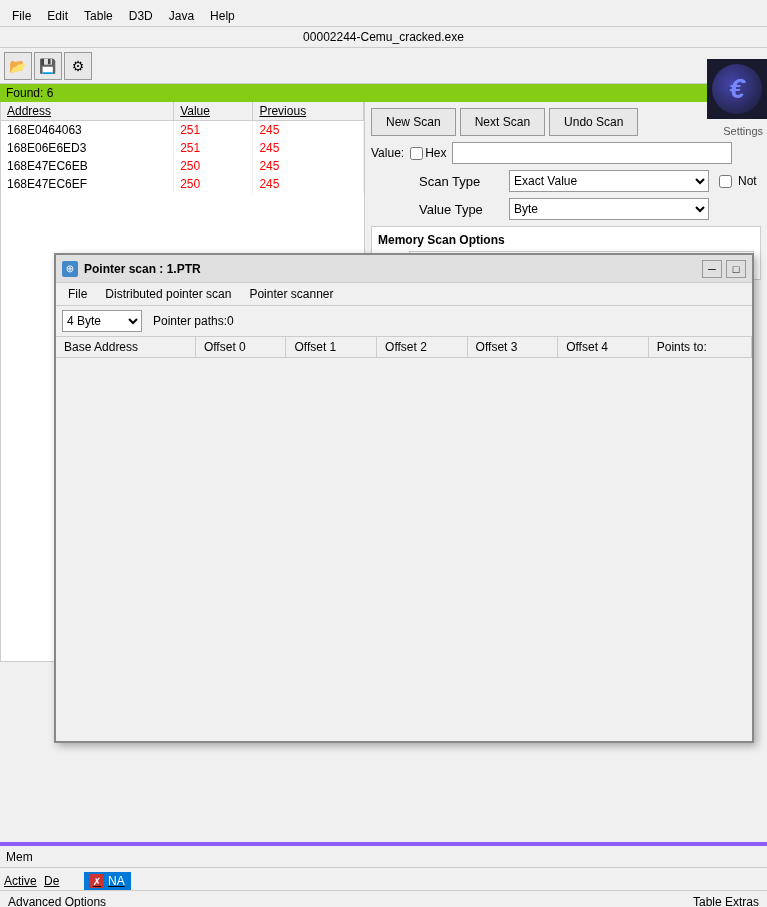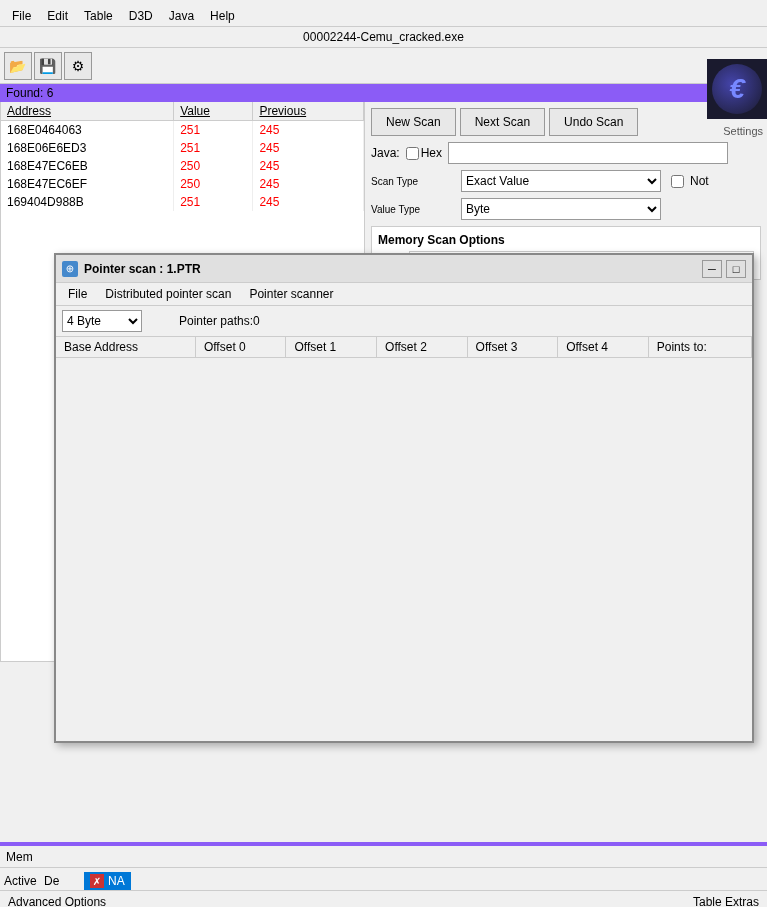--- a/index.html
+++ b/index.html
@@ -66,21 +66,21 @@
       display: flex;
       align-items: center;
       justify-content: center;
       font-size: 14px;
     }
 
     
     .found-bar {
       padding: 2px 6px;
       font-size: 12px;
-      background: #8b5cf6;
+      background: #84cc16;
     }
 
     
     .left-panel {
       width: 365px;
       background: white;
       border: 1px solid #ccc;
       border-top: none;
       display: flex;
       flex-direction: column;
@@ -173,21 +173,21 @@
       border: 1px solid #999;
       padding: 2px 4px;
       font-size: 12px;
     }
 
     .scan-type-row {
       display: flex;
       align-items: center;
       gap: 10px;
     }
-    .label-col { width: 80px; font-size: 10px; }
+    .label-col { width: 80px; font-size: 13px; margin-left: 48px; }
     .type-select {
       width: 200px;
       height: 22px;
       border: 1px solid #999;
       background: white;
       font-size: 12px;
     }
     .not-check { display: flex; align-items: center; gap: 6px; font-size: 12px; }
 
     .memory-section {
@@ -285,32 +285,32 @@
       padding: 2px 8px;
       font-size: 12px;
       cursor: pointer;
     }
 
     .ptr-toolbar {
       display: flex;
       align-items: center;
       padding: 4px 6px;
       border-bottom: 1px solid #ccc;
-      gap: 20px;
+      gap: 7px;
     }
     .ptr-size-select {
       width: 80px;
       height: 22px;
       border: 1px solid #999;
       background: white;
       font-size: 12px;
     }
     .ptr-paths {
       font-size: 12px;
-      margin-left: 17px;
+      margin-left: 4px;
     }
 
     .ptr-table {
       width: 100%;
       border-collapse: collapse;
       font-size: 12px;
     }
     .ptr-table th {
       background: #f0f0f0;
       border-bottom: 1px solid #ccc;
@@ -333,20 +333,21 @@
       display: flex;
       align-items: center;
     }
 
     .active-row {
       display: flex;
       align-items: center;
       padding: 2px 4px;
       gap: 0;
       height: 26px;
+      text-decoration: underline;
     }
     .active-label {
       font-size: 12px;
       width: 40px;
     }
     .desc-label {
       font-size: 12px;
       width: 40px;
     }
 
@@ -437,25 +438,20 @@
             <tr>
               <td>168E47EC6EB</td>
               <td class="red-val">250</td>
               <td class="red-val">245</td>
             </tr>
             <tr>
               <td>168E47EC6EF</td>
               <td class="red-val">250</td>
               <td class="red-val">245</td>
             </tr>
-            <tr>
-              <td>169404D988B</td>
-              <td class="red-val">251</td>
-              <td class="red-val">245</td>
-            </tr>
           </tbody>
       </table>
     </div>
 
     <div class="right-panel">
 
       <div class="scan-buttons">
         <button class="scan-btn">New Scan</button>
         <button class="scan-btn">Next Scan</button>
         <button class="scan-btn">Undo Scan</button>
@@ -464,21 +460,21 @@
       <div class="logo-area">
         <div class="logo-circle">
           <span>€</span>
         </div>
       </div>
       <div style="position:absolute; right: 4px; top: 120px; font-size:11px; color:#555;">
         <span>Settings</span>
       </div>
 
       <div class="value-section">
-        <span class="value-label">Java:</span>
+        <span class="value-label">Value:</span>
         <div class="hex-check">
           <input type="checkbox" style="">
           <label>Hex</label>
         </div>
         <input type="text" class="value-input" style="">
       </div>
 
       <div class="scan-type-row">
         <span class="label-col">Scan Type</span>
         <select class="type-select">

